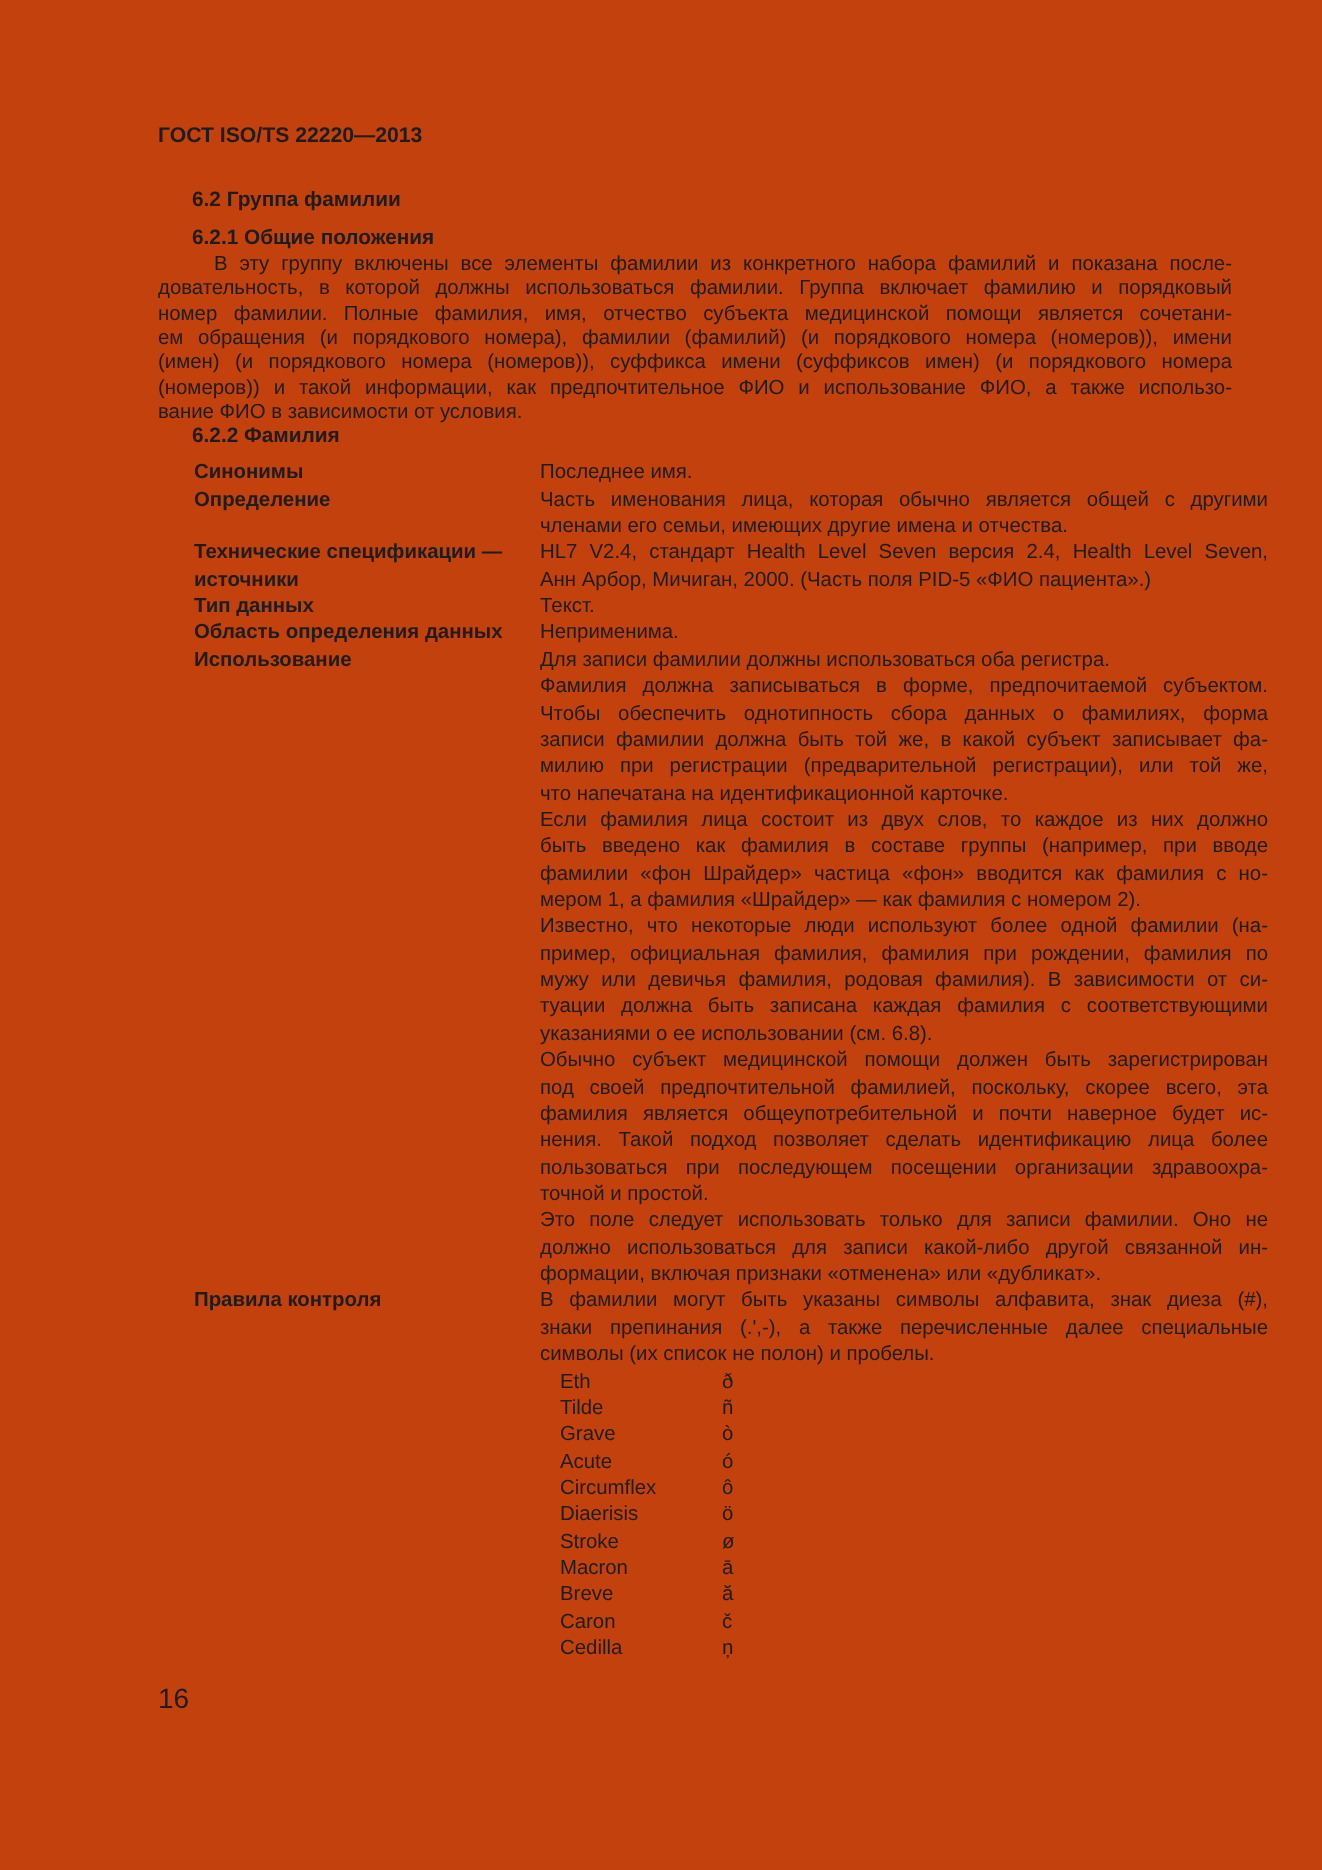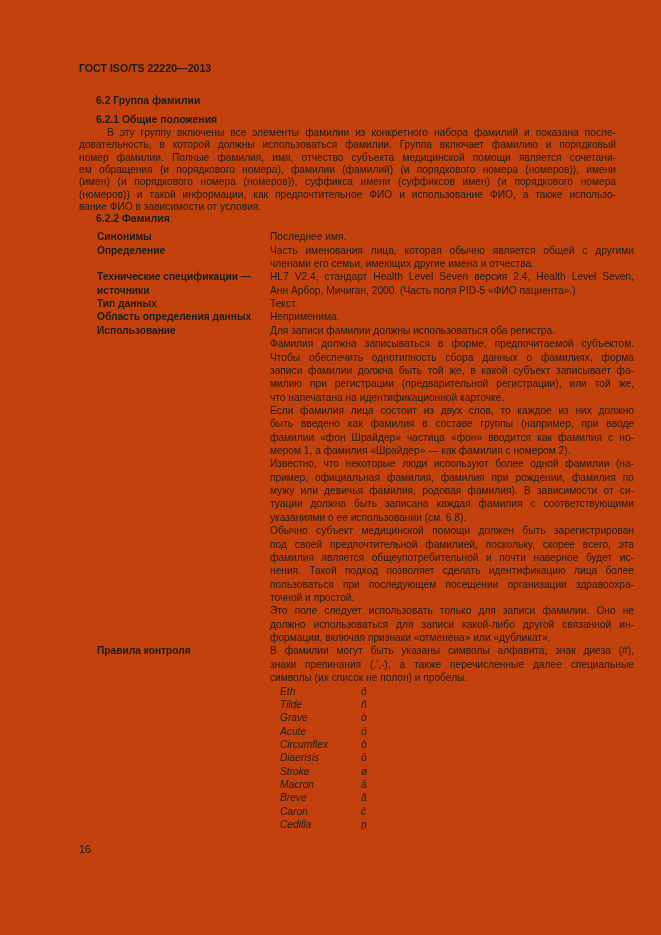--- a/index.html
+++ b/index.html
@@ -15,24 +15,24 @@
     .intro .ln { height: 12.4px; line-height: 12.4px; text-align: justify; text-align-last: justify; }
     .intro .ln.first { padding-left: 28px; }
     .intro .ln.last { text-align-last: left; }
     .attrs { left: 79px; top: 230.3px; width: 537px; }
     .row { display: flex; margin-left: 18px; }
     .label { width: 173px; flex: 0 0 173px; font-weight: bold; }
     .value { width: 364px; flex: 0 0 364px; }
     .ln2 { height: 13.36px; line-height: 13.36px; white-space: nowrap; }
     .jl { height: 13.36px; line-height: 13.36px; text-align: justify; text-align-last: justify; }
     .jl.last { text-align-last: left; }
-    .sym { display: flex; height: 13.36px; line-height: 13.36px; font-style: italic; }
+    .sym { display: flex; height: 13.36px; line-height: 13.36px; }
     .sym-name { padding-left: 10px; width: 81px; flex: 0 0 81px; }
     .sym-glyph { flex: 0 0 auto; }
-    .page-num { left: 79px; top: 842.5px; line-height: 13px; font-size: 11px; }
+    .page-num { left: 79px; top: 842.5px; line-height: 13px; font-size: 14px; }
   </style>
 </head>
 <body>
 
 <div class="page">
 
   <div class="abs doc-header">ГОСТ ISO/TS 22220—2013</div>
 
   <div class="abs heading" style="top:93.5px">6.2 Группа фамилии</div>
   <div class="abs heading" style="top:112.5px">6.2.1 Общие положения</div>

